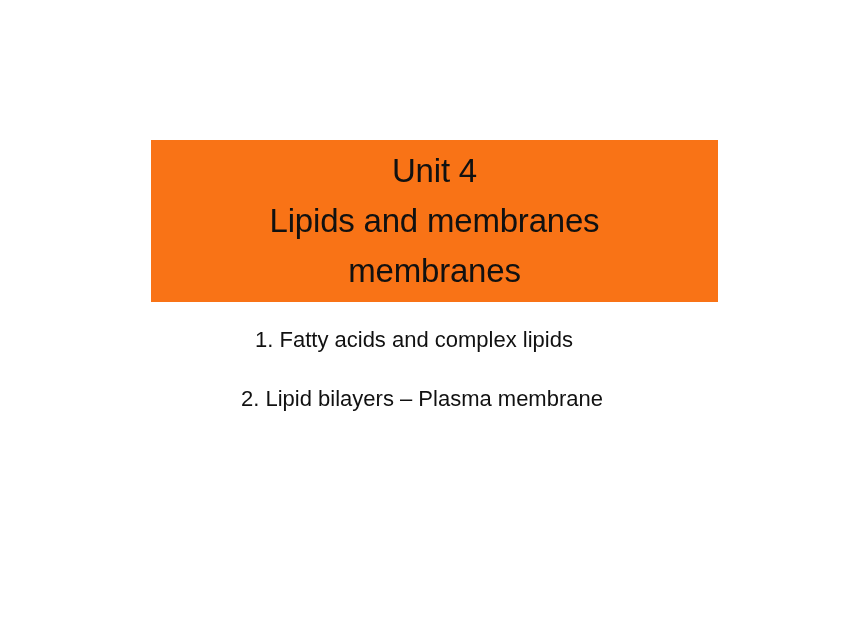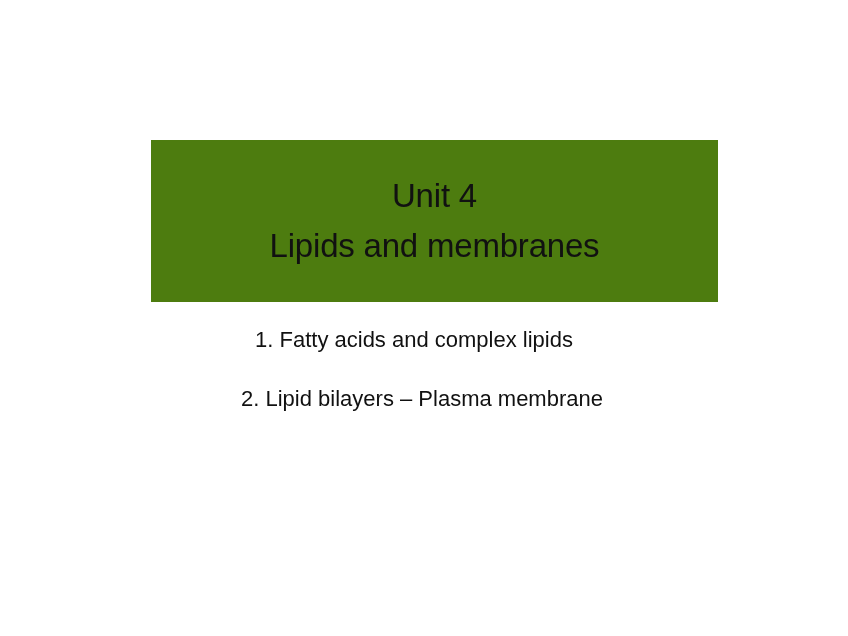--- a/index.html
+++ b/index.html
@@ -17,21 +17,21 @@
       background: #ffffff;
       font-family: "Liberation Sans", "DejaVu Sans", sans-serif;
       color: #111111;
     }
     .title-box {
       position: absolute;
       left: 151px;
       top: 140px;
       width: 567px;
       height: 162px;
-      background: #4d7c0f;
+      background: #f97316;
       display: flex;
       flex-direction: column;
       align-items: center;
       justify-content: center;
       text-align: center;
     }
     .title-line {
       font-size: 33px;
       line-height: 50px;
       letter-spacing: -0.2px;
@@ -51,17 +51,18 @@
     .item-1 { top: 326px; left: -10px; }
     .item-2 { top: 385px; left: -2px; }
   </style>
 </head>
 <body>
 
 <div class="slide">
   <div class="title-box">
     <div class="title-line">Unit 4</div>
     <div class="title-line">Lipids and membranes</div>
+    <div class="title-line">membranes</div>
   </div>
 
   <div class="list-item item-1">1. Fatty acids and complex lipids</div>
   <div class="list-item item-2">2. Lipid bilayers – Plasma membrane</div>
 </div>
 
 </body></html>

